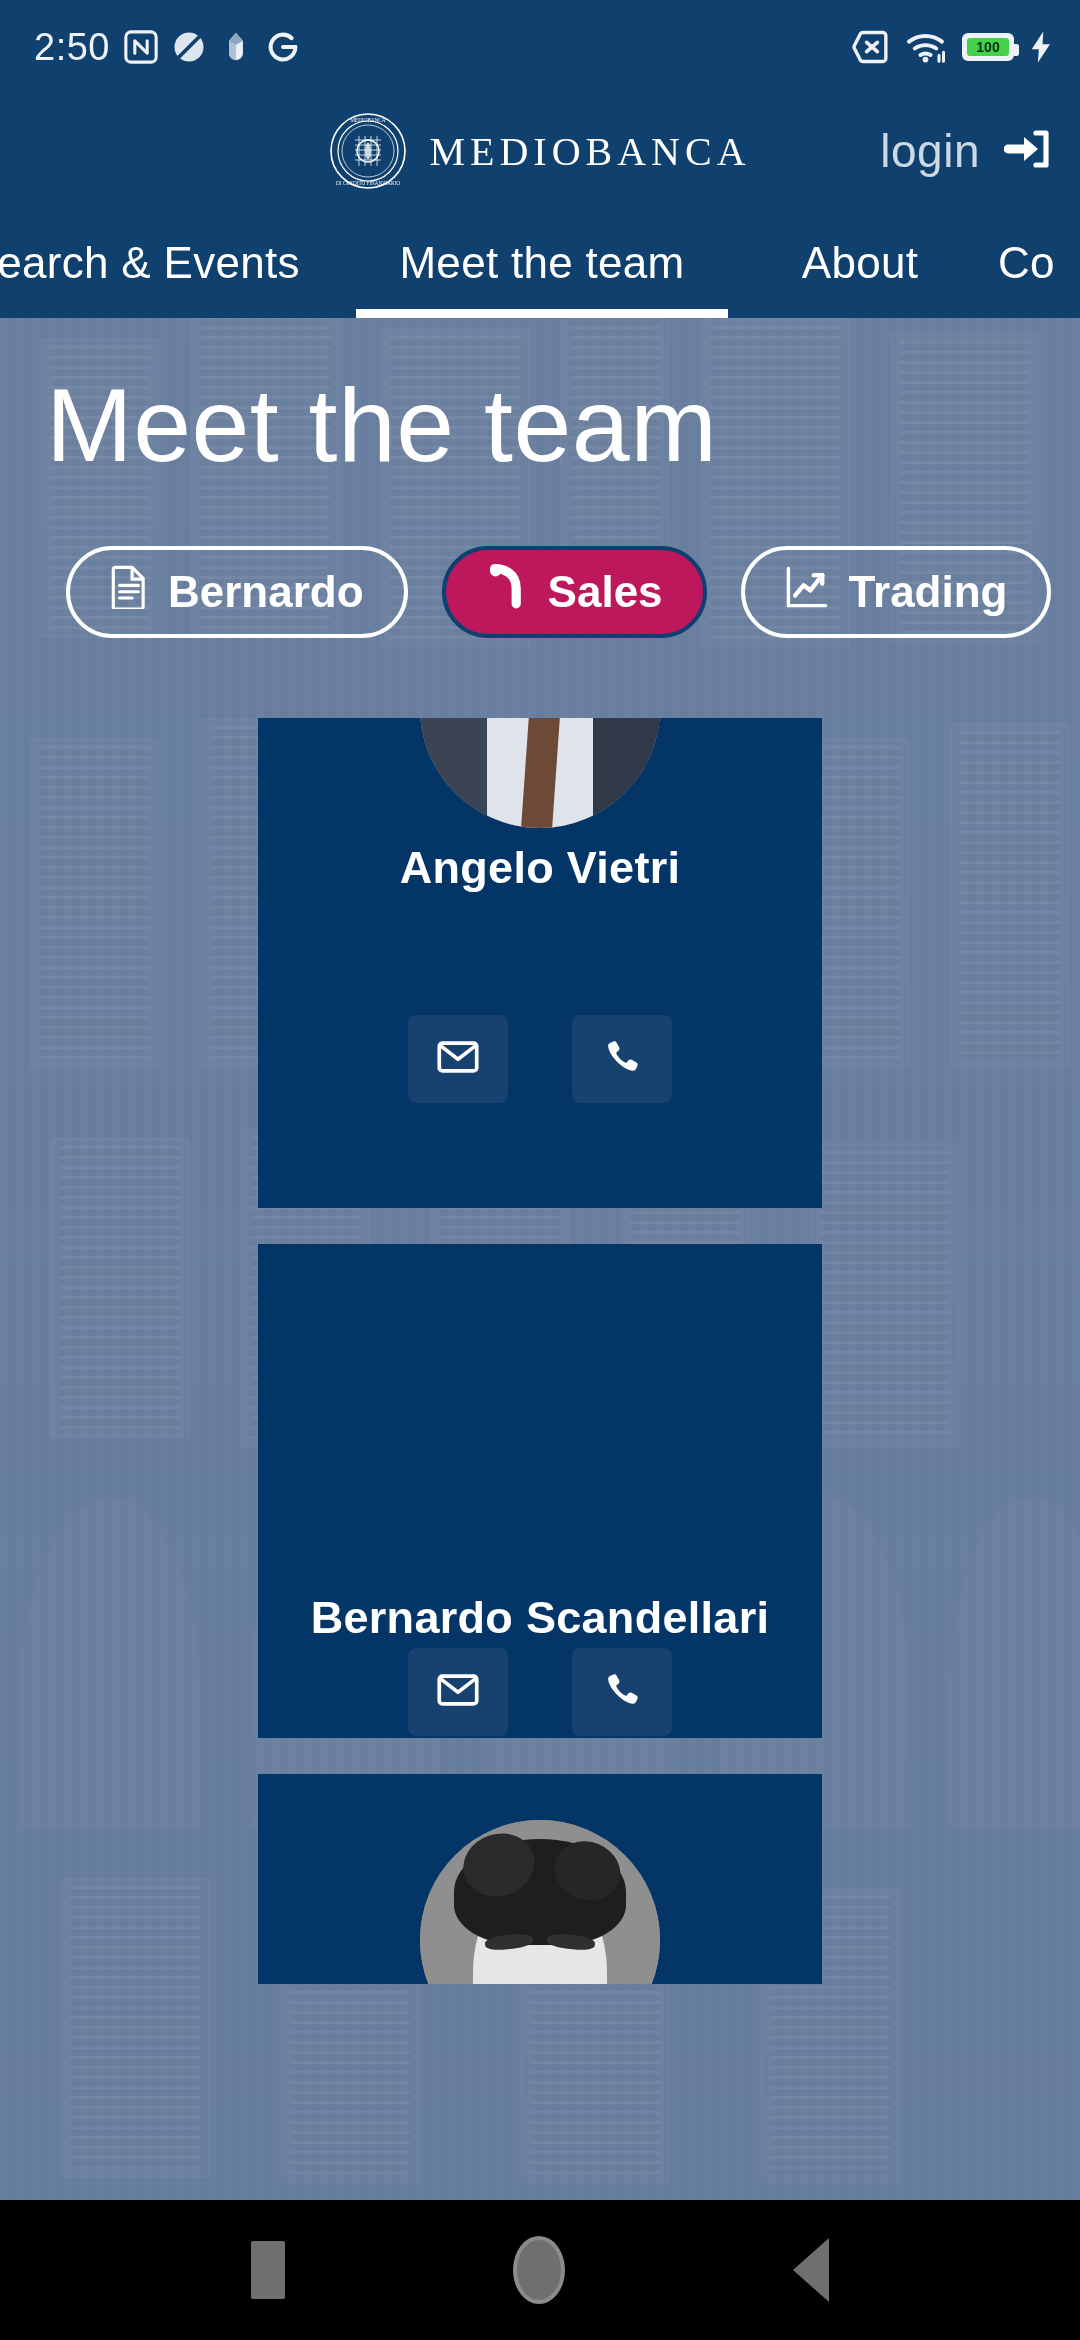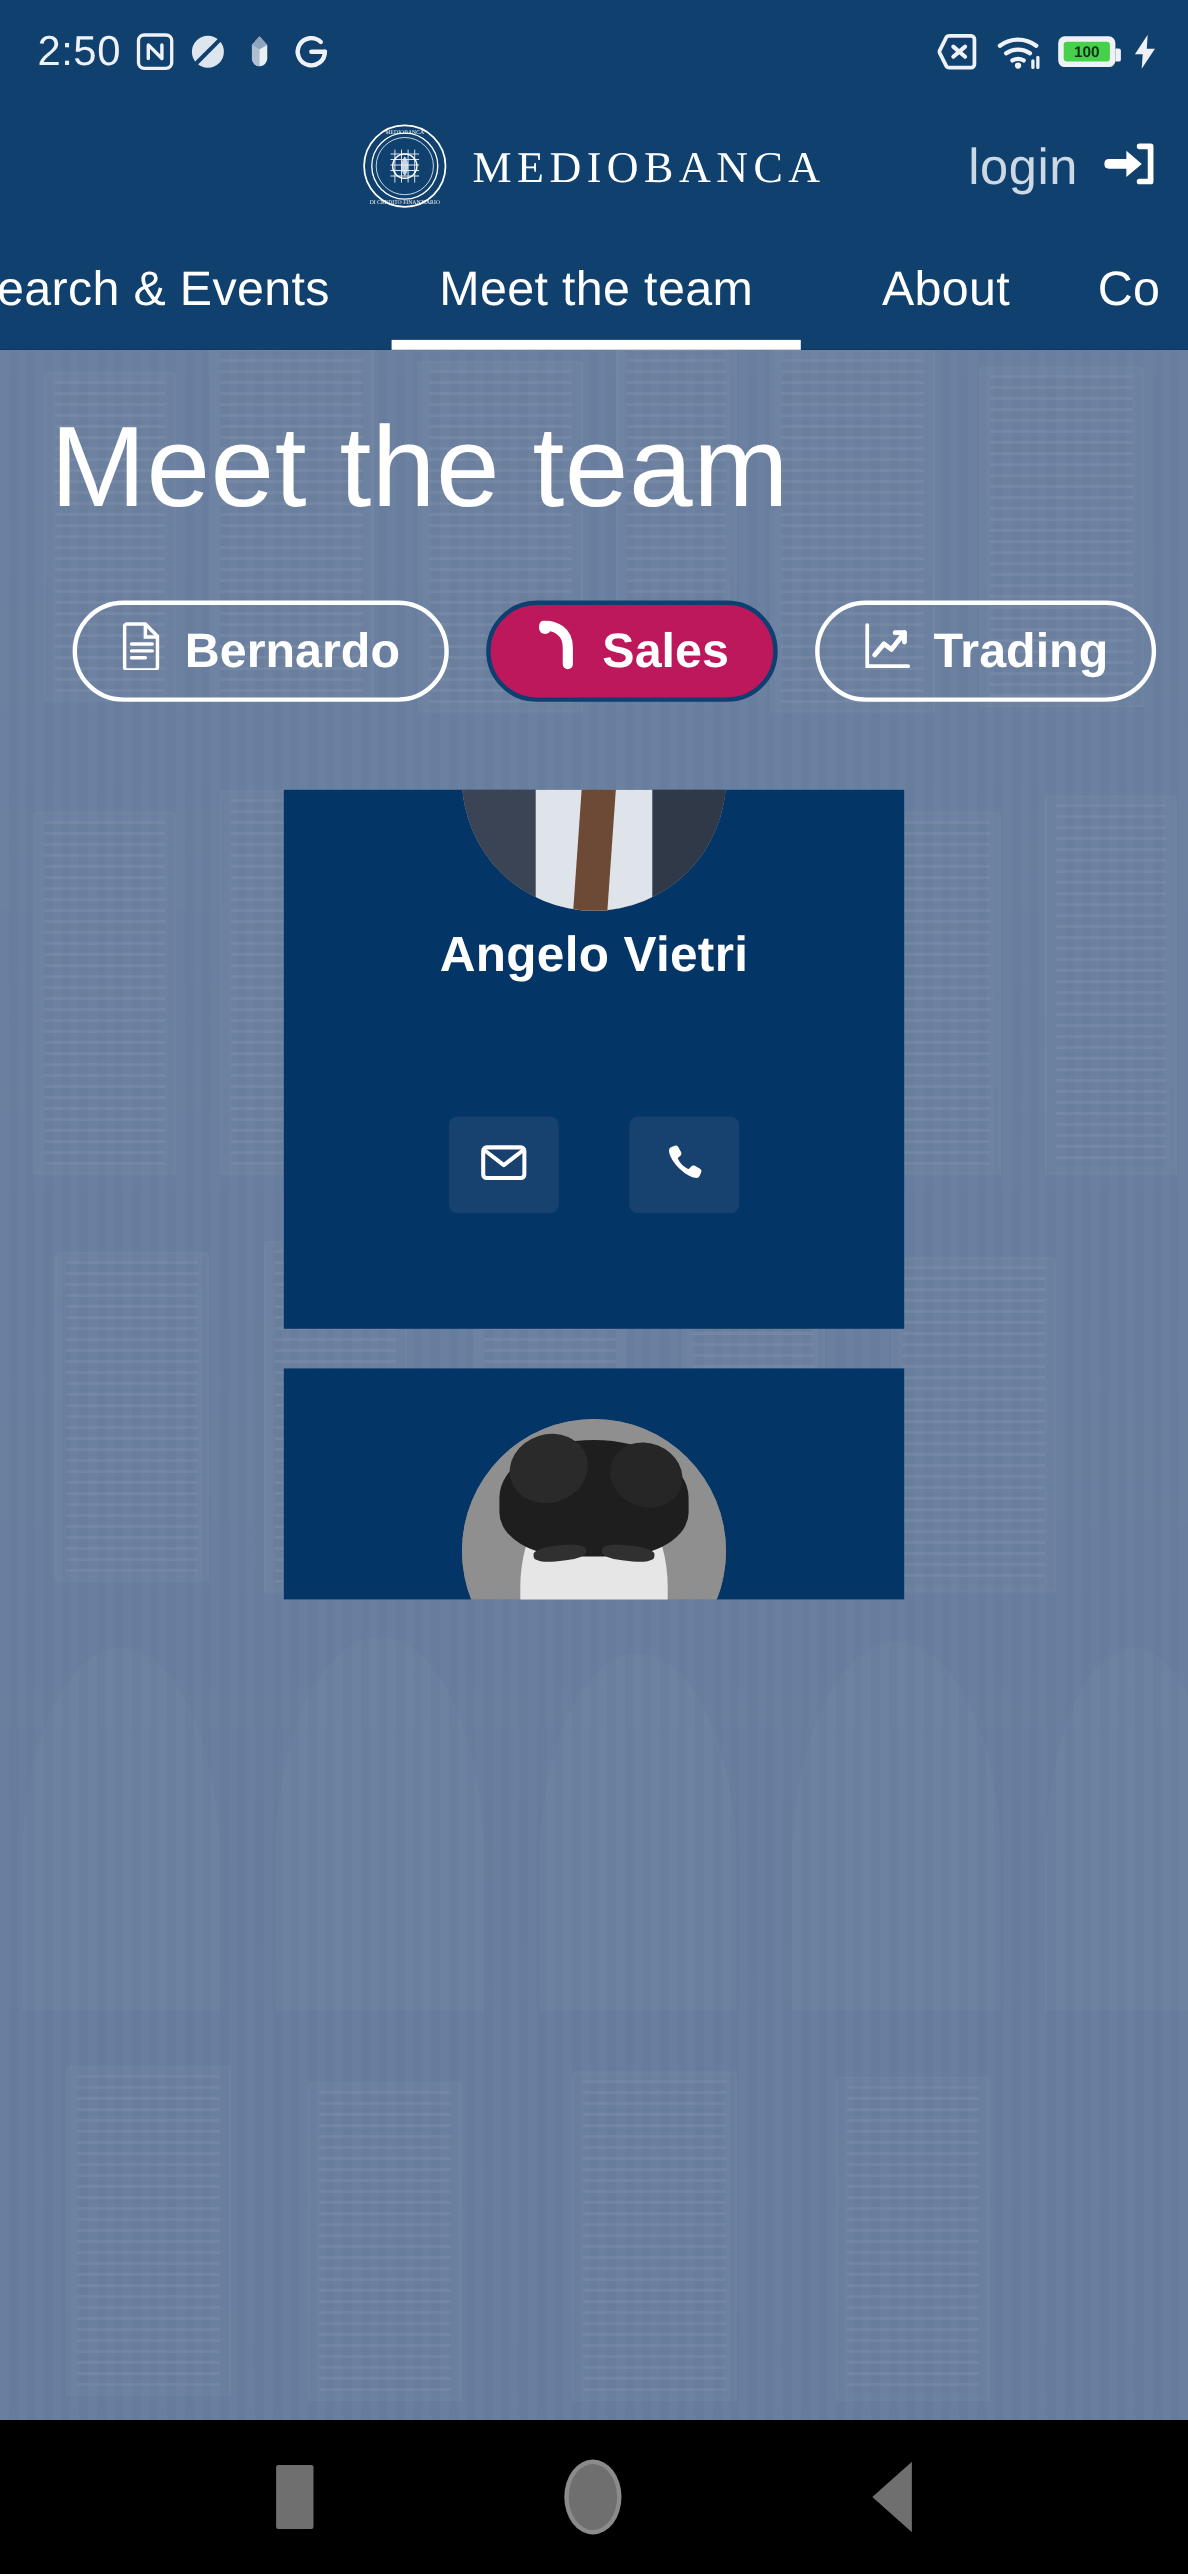--- a/index.html
+++ b/index.html
@@ -285,20 +285,42 @@
             <svg width="38" height="38" viewBox="0 0 24 24" fill="#fff">
               <path d="M6.6 2.2c.7-.3 1.5 0 1.9.7l1.7 3c.4.7.2 1.6-.4 2.1l-1.2 1c-.2.2-.3.5-.2.8a12 12 0
                        0 0 5.8 5.8c.3.1.6 0 .8-.2l1-1.2c.5-.6 1.4-.8 2.1-.4l3 1.7c.7.4 1 1.2.7
                        1.9l-.8 1.9a2.4 2.4 0 0 1-2.6 1.4C12.6 20 4 11.4 3.3 5.6A2.4 2.4 0 0 1 4.7 3z"></path>
             </svg>
           </span>
         </div>
       </div>
     </div>
 
+    <div class="card" style="height:494px;">
+      <div class="card-name" style="top:348px;">Bernardo Scandellari</div>
+      <div class="card-actions" style="top:404px;">
+        <div class="act-btn">
+          <span>
+            <svg width="42" height="32" viewBox="0 0 26 20" fill="none">
+              <rect x="1.3" y="1.3" width="23.4" height="17.4" rx="2" stroke="#fff" stroke-width="2.3" fill="none"></rect>
+              <path d="M2.4 3.2 13 11.4 23.6 3.2" stroke="#fff" stroke-width="2.3" stroke-linecap="round" stroke-linejoin="round" fill="none"></path>
+            </svg>
+          </span>
+        </div>
+        <div class="act-btn">
+          <span>
+            <svg width="38" height="38" viewBox="0 0 24 24" fill="#fff">
+              <path d="M6.6 2.2c.7-.3 1.5 0 1.9.7l1.7 3c.4.7.2 1.6-.4 2.1l-1.2 1c-.2.2-.3.5-.2.8a12 12 0
+                       0 0 5.8 5.8c.3.1.6 0 .8-.2l1-1.2c.5-.6 1.4-.8 2.1-.4l3 1.7c.7.4 1 1.2.7
+                       1.9l-.8 1.9a2.4 2.4 0 0 1-2.6 1.4C12.6 20 4 11.4 3.3 5.6A2.4 2.4 0 0 1 4.7 3z"></path>
+            </svg>
+          </span>
+        </div>
+      </div>
+    </div>
 
     <div class="card" style="height:210px;">
       <div class="card-photo" style="top:46px; width:240px; height:240px;">
         <div class="face-gray">
           <div class="skin"></div>
           <div class="hair"></div>
           <div class="hair2"></div>
           <div class="hair3"></div>
           <div class="brow-l"></div>
           <div class="brow-r"></div>

